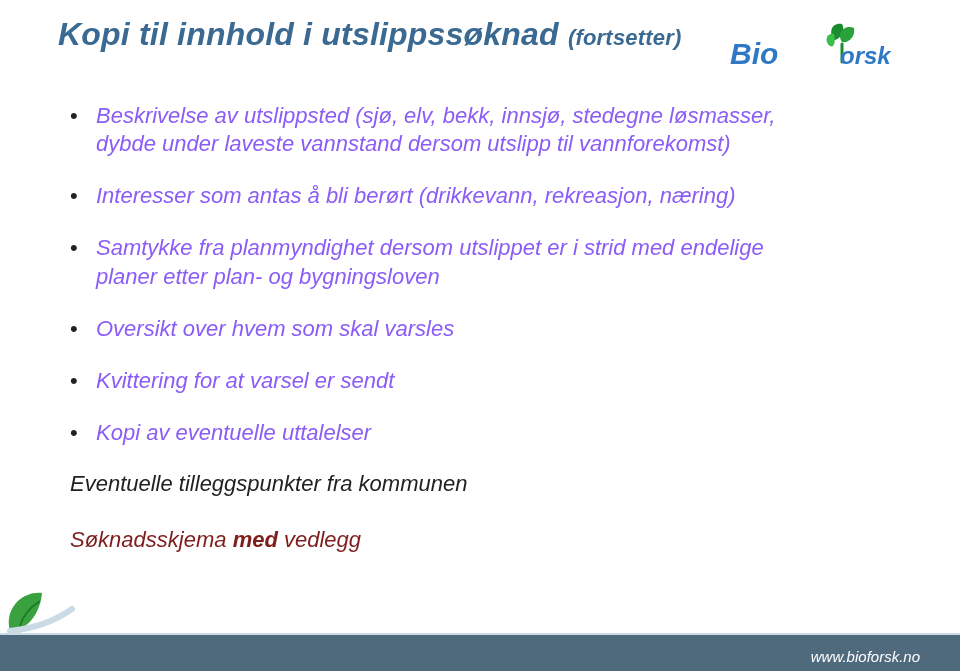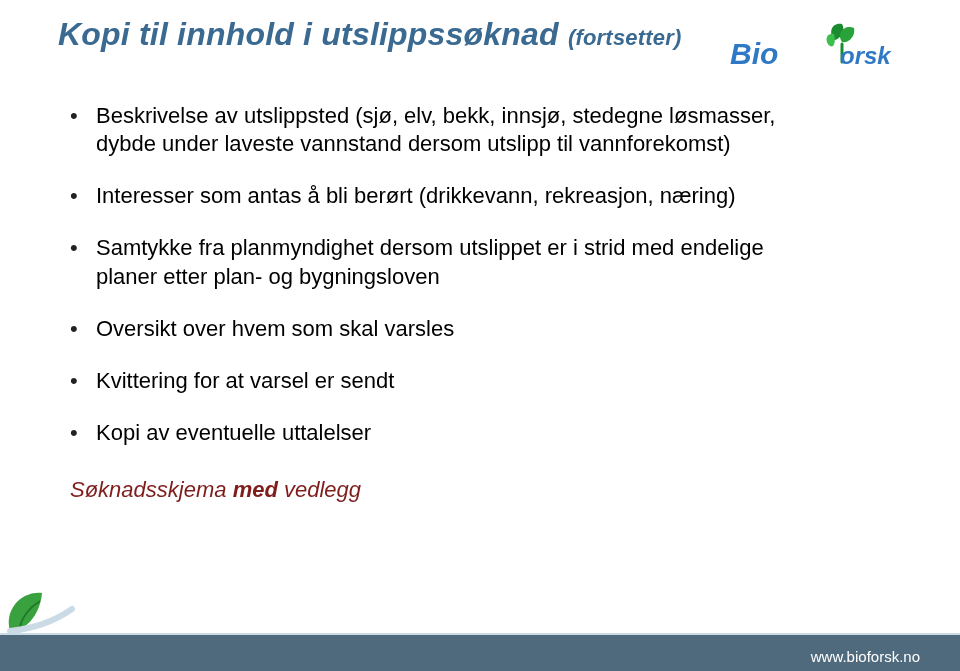--- a/index.html
+++ b/index.html
@@ -3,29 +3,29 @@
 <meta charset="utf-8">
 <style>
   * { margin: 0; padding: 0; box-sizing: border-box; }
   html, body { width: 960px; height: 671px; font-family: "Trebuchet MS", "Lucida Sans", Verdana, sans-serif; background: #ffffff; overflow: hidden; }
   .slide { position: relative; width: 960px; height: 671px; background: #ffffff; }
   .title { position: absolute; left: 58px; top: 16px; font-size: 32px; color: #3a6a91; font-style: italic; font-weight: 700; letter-spacing: 0.2px; }
   .title .small { font-size: 22px; font-style: italic; font-weight: 700; margin-top: 35px; }
   .logo { position: absolute; right: 60px; top: 18px; width: 170px; height: 58px; }
   .content { position: absolute; left: 70px; top: 102px; width: 720px; }
   ul.main { list-style: none; }
-  ul.main > li { position: relative; padding-left: 26px; margin-bottom: 24px; font-size: 22px; color: #000000; line-height: 1.28; }
+  ul.main > li { position: relative; padding-left: 26px; margin-bottom: 24px; font-size: 22px; color: #8b5cf6; font-style: italic; line-height: 1.28; }
   ul.main > li::before { content: "•"; position: absolute; left: 0; top: 0; font-size: 22px; color: #222; font-style: normal; }
   .extra { font-size: 22px; color: #222; font-style: italic; margin-top: 8px; }
   .link-line { margin-top: 30px; font-size: 22px; font-style: italic; color: #7f1d1d; }
   .link-line .bold { font-weight: 700; }
   .footer { position: absolute; left: 0; right: 0; bottom: 0; height: 36px; }
   .footer .bar-dark { position: absolute; left: 0; right: 0; bottom: 0; height: 36px; background: #506a7d; }
   .footer .bar-light { position: absolute; left: 0; right: 0; bottom: 30px; height: 8px; background: #cadbe6; }
-  .footer .url { position: absolute; right: 40px; bottom: 6px; color: #fff; font-size: 15px; font-family: "Trebuchet MS", sans-serif; }
+  .footer .url { position: absolute; right: 40px; bottom: 6px; color: #fff; font-size: 15px; font-style: italic; font-family: "Trebuchet MS", sans-serif; }
   .leaf-slot { position: absolute; left: 0; bottom: 30px; width: 80px; height: 70px; }
 </style>
 </head>
 <body>
 
 <div class="slide">
 
   <div class="title">
     <span>Kopi til innhold i utslippssøknad</span>
     <span class="small">(fortsetter)</span>
@@ -49,20 +49,21 @@
 
   <div class="content">
     <ul class="main">
       <li><span>Beskrivelse av utslippsted (sjø, elv, bekk, innsjø, stedegne løsmasser, dybde under laveste vannstand dersom utslipp til vannforekomst)</span></li>
       <li><span>Interesser som antas å bli berørt (drikkevann, rekreasjon, næring)</span></li>
       <li><span>Samtykke fra planmyndighet dersom utslippet er i strid med endelige planer etter plan- og bygningsloven</span></li>
       <li><span>Oversikt over hvem som skal varsles</span></li>
       <li><span>Kvittering for at varsel er sendt</span></li>
       <li><span>Kopi av eventuelle uttalelser</span></li>
     </ul>
+    <div class="extra">Eventuelle tilleggspunkter fra kommunen</div>
     <div class="link-line">
       <span>Søknadsskjema </span><span class="bold">med</span><span> vedlegg</span>
     </div>
   </div>
 
   <div class="footer">
     <div class="bar-light"></div>
     <div class="bar-dark"></div>
     <div class="leaf-slot">
       <svg viewBox="0 0 80 70" width="80" height="70">

